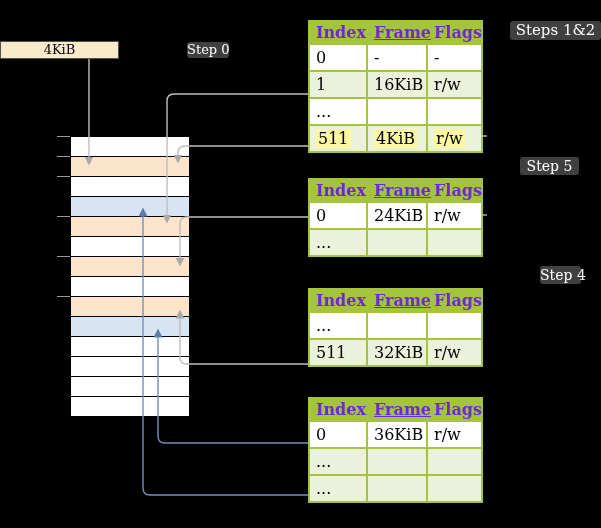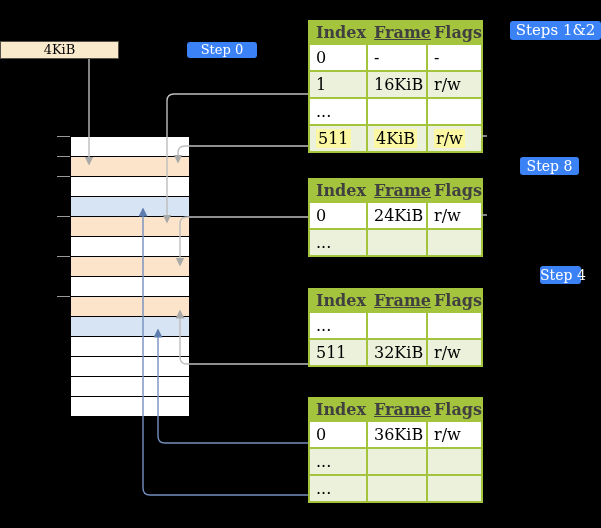--- a/index.html
+++ b/index.html
@@ -19,30 +19,30 @@
     position:absolute;left:70px;top:136px;width:120px;
     border-left:1px solid #000;border-right:1px solid #000;border-top:1px solid #000;
   }
   .mrow{height:20px;border-bottom:1px solid #000;}
   .mrow.white{background:#ffffff;}
   .mrow.peach{background:#FCE4CA;}
   .mrow.blue{background:#D7E4F3;}
   .tick{position:absolute;left:57px;width:13px;height:1px;background:#9A9A9A;}
   
   .steplabel{
-    position:absolute;background:#3b82f6;color:#fff;border-radius:3px;
+    position:absolute;background:#404040;color:#fff;border-radius:3px;
     text-align:center;white-space:nowrap;
   }
   
   .ptable{
     position:absolute;border-collapse:collapse;background:#fff;
     font-size:16px;table-layout:fixed;
   }
   .ptable th{
-    background:#A5C43E;color:#404040;font-weight:bold;text-align:left;
+    background:#A5C43E;color:#6d28d9;font-weight:bold;text-align:left;
     border:2px solid #A5C43E;padding:1px 6px;height:21px;font-size:16px;
   }
   .ptable td{
     border:2px solid #A5C43E;padding:1px 6px;height:27px;
     overflow:hidden;white-space:nowrap;
   }
   .ptable tr.tint td{background:#EBF1DB;}
   .c1{width:58px;} .c2{width:60px;text-decoration:underline;} .c3{width:55px;margin-left:15px;}
   .hl{background:#FBF7A3;padding:0 2px;}
   
@@ -74,23 +74,23 @@
       <div class="mrow white"></div>
     </div>
 
   <div class="tick" style="top:136px"></div>
   <div class="tick" style="top:156px"></div>
   <div class="tick" style="top:176px"></div>
   <div class="tick" style="top:216px"></div>
   <div class="tick" style="top:256px"></div>
   <div class="tick" style="top:296px"></div>
 
-  <div class="steplabel" style="left:187px;top:42px;width:70px;height:16px;font-size:13px;line-height:16px;">Step 0</div>
+  <div class="steplabel" style="left:187px;top:42px;width:42px;height:16px;font-size:13px;line-height:16px;">Step 0</div>
   <div class="steplabel" style="left:510px;top:21px;width:91px;height:19px;font-size:15px;line-height:19px;">Steps 1&amp;2</div>
-  <div class="steplabel" style="left:520px;top:157px;width:59px;height:18px;font-size:14px;line-height:18px;">Step 8</div>
+  <div class="steplabel" style="left:520px;top:157px;width:59px;height:18px;font-size:14px;line-height:18px;">Step 5</div>
   <div class="steplabel" style="left:540px;top:266px;width:41px;height:18px;font-size:14px;line-height:18px;">Step 4</div>
 
   <table class="ptable" style="left:308px;top:20px;width:173px;">
     <tbody>
         <tr>
       <th class="c1">Index</th>
       <th class="c2">Frame</th>
       <th class="c3">Flags</th>
     </tr>
     <tr>

